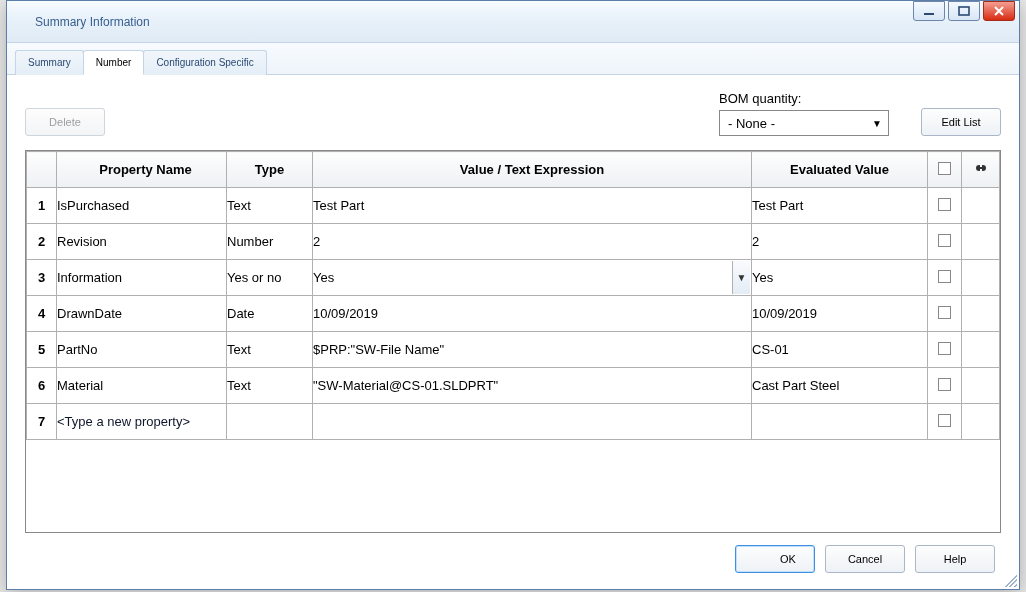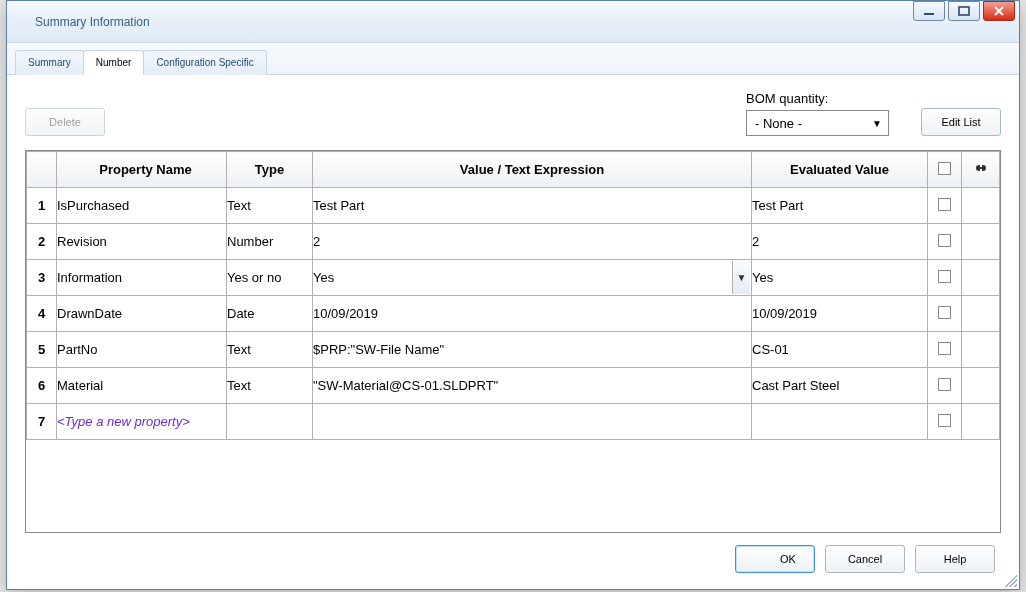--- a/index.html
+++ b/index.html
@@ -123,21 +123,21 @@
     cursor: default;
   }
   .btn.primary {
     border-color: #3f8fe3;
     box-shadow: inset 0 0 0 1px #bfe0ff;
     padding-left: 40px;
   }
   .bom-block { display:flex; flex-direction:column; gap:4px; }
   .bom-label { font-size:13px; }
   .select {
-    width: 143px;
+    width: 170px;
     height: 26px;
     border: 1px solid #888;
     display: flex;
     align-items: center;
     justify-content: space-between;
     padding: 0 6px 0 8px;
     background: #fff;
     cursor: pointer;
   }
   .select .caret { font-size: 10px; }
@@ -167,21 +167,21 @@
     text-align: center;
   }
   table.grid th.corner { width: 30px; }
   .rownum {
     width: 30px;
     text-align: center;
     font-weight: bold;
     background: linear-gradient(#fdfdfd,#eef1f4);
   }
   td.cell { padding: 0 6px; }
-  td.placeholder { color: #6d28d9; padding: 0 6px; font-style: italic; }
+  td.placeholder { color: #0f172a; padding: 0 6px; }
   td.center { text-align:center; }
 
   .col-prop { width: 170px; text-align:left; padding-left:8px !important;}
   .col-type { width: 86px; }
   .col-val  { }
   .col-eval { width: 176px; }
   .col-chk { width: 34px; }
   .col-link { width: 38px; }
 
   .checkbox-box {

